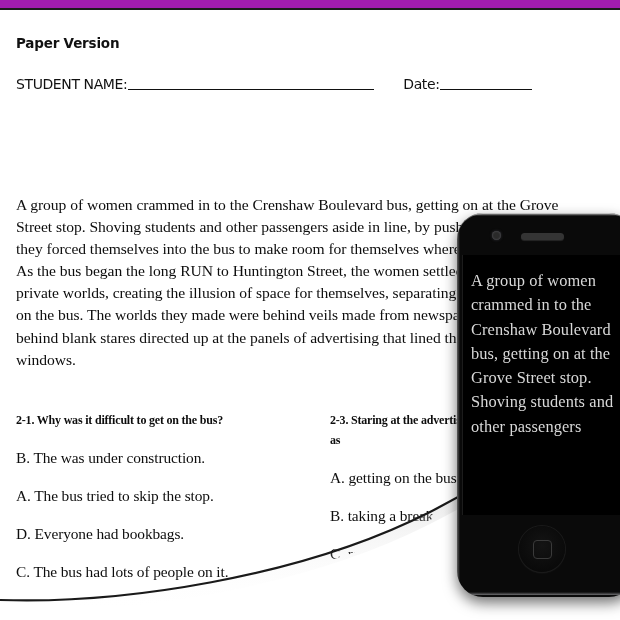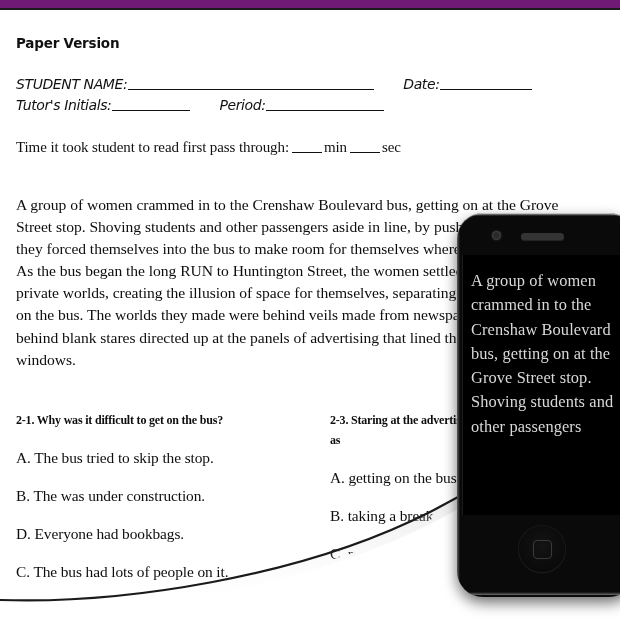--- a/index.html
+++ b/index.html
@@ -5,21 +5,21 @@
   html, body {
     margin: 0;
     padding: 0;
     background: #ffffff;
   }
   #page {
     position: relative;
     width: 620px;
     height: 620px;
     overflow: hidden;
-    background: #701a75;
+    background: #a21caf;
     font-family: "Liberation Serif", serif;
   }
 
   
   .top-rule {
     position: absolute;
     left: 0;
     top: 8px;
     width: 620px;
     height: 2px;
@@ -60,21 +60,21 @@
     position: absolute;
     left: 16px;
     top: 64px;
     width: 590px;
     font-family: "DejaVu Sans", sans-serif;
     font-size: 14px;
     color: #111111;
     line-height: 21px;
     letter-spacing: -0.4px;
   }
-  .form-line { white-space: nowrap; font-style: italic; }
+  .form-line { white-space: nowrap; }
   .fl {
     display: inline-block;
     border-bottom: 1.6px solid #111;
     height: 13px;
     vertical-align: baseline;
     margin: 0 1px -1px 1px;
   }
   .fl-name  { width: 246px; }
   .fl-date  { width: 92px; }
   .fl-tutor { width: 78px; }
@@ -254,35 +254,29 @@
 
   <div class="paper">
     <div class="paper-inner">
 
       <div class="paper-version">Paper Version</div>
 
       <div class="form-block">
         <div class="form-line">
           <span>STUDENT NAME:</span><span class="fl fl-name"></span><span class="gap-sm"></span><span>Date:</span><span class="fl fl-date"></span>
         </div>
-        <div class="form-line">
-          <span>Tutor's Initials:</span><span class="fl fl-tutor"></span><span class="gap-sm"></span><span>Period:</span><span class="fl fl-period"></span>
-        </div>
       </div>
 
-      <div class="time-line">
-        <span>Time it took student to read first pass through:</span><span class="fl-min"></span><span>min</span><span class="fl-sec"></span><span>sec</span>
-      </div>
 
       <div class="passage">A group of women crammed in to the Crenshaw Boulevard bus, getting on at the Grove Street stop. Shoving students and other passengers aside in line, by pushing and heaving, they forced themselves into the bus to make room for themselves where none seemed to be. As the bus began the long RUN to Huntington Street, the women settled into their own private worlds, creating the illusion of space for themselves, separating them from the others on the bus. The worlds they made were behind veils made from newspapers and magazines, behind blank stares directed up at the panels of advertising that lined the space above the windows.</div>
 
       <div class="q-col q-col-left">
         <div class="q-title">2-1. Why was it difficult to get on the bus?</div>
+        <div class="q-opt">B. The was under construction.</div>
         <div class="q-opt">A. The bus tried to skip the stop.</div>
-        <div class="q-opt">B. The was under construction.</div>
         <div class="q-opt">D. Everyone had bookbags.</div>
         <div class="q-opt">C. The bus had lots of people on it.</div>
       </div>
 
       <div class="q-col q-col-right">
         <div class="q-title">2-3. Staring at the advertising served the same purpose as</div>
         <div class="q-opt">A. getting on the bus.</div>
         <div class="q-opt">B. taking a break.</div>
         <div class="q-opt">C. reading a newspaper.</div>
       </div>

